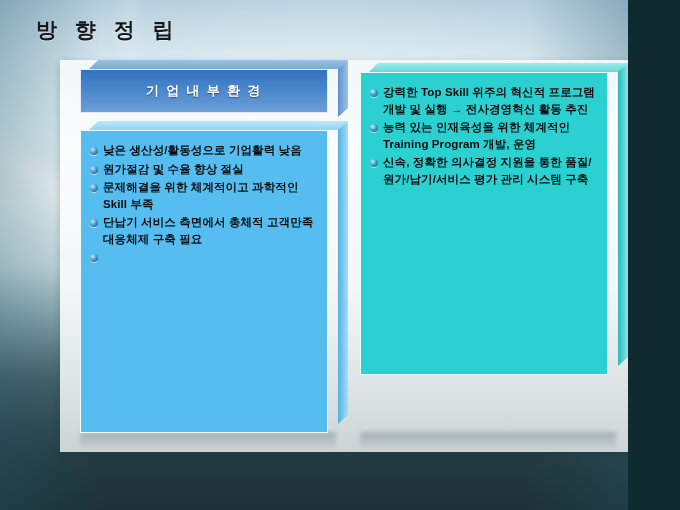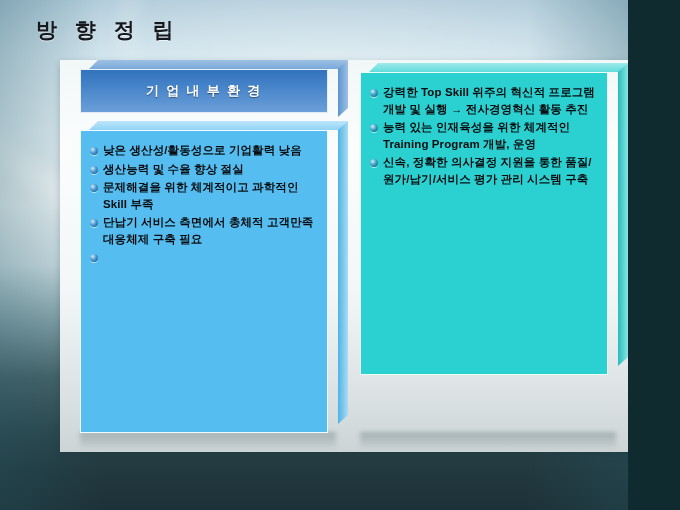--- a/index.html
+++ b/index.html
@@ -168,21 +168,21 @@
       <div class="body-wrap" style="height:312px;">
         <div class="body-top"></div>
         <div class="body-side" style="height:303px;"></div>
         <div class="body-face" style="height:303px;">
           <div class="bul">
             <span class="dot"></span>
             <span class="btxt">낮은 생산성/활동성으로 기업활력 낮음</span>
           </div>
           <div class="bul">
             <span class="dot"></span>
-            <span class="btxt">생산능력 및 수율 향상 절실</span>
+            <span class="btxt">원가절감 및 수율 향상 절실</span>
           </div>
           <div class="bul">
             <span class="dot"></span>
             <span class="btxt">문제해결을 위한 체계적이고 과학적인 Skill 부족</span>
           </div>
           <div class="bul">
             <span class="dot"></span>
             <span class="btxt">단납기 서비스 측면에서 총체적 고객만족 대응체제 구축 필요</span>
           </div>
           <div class="bul">

